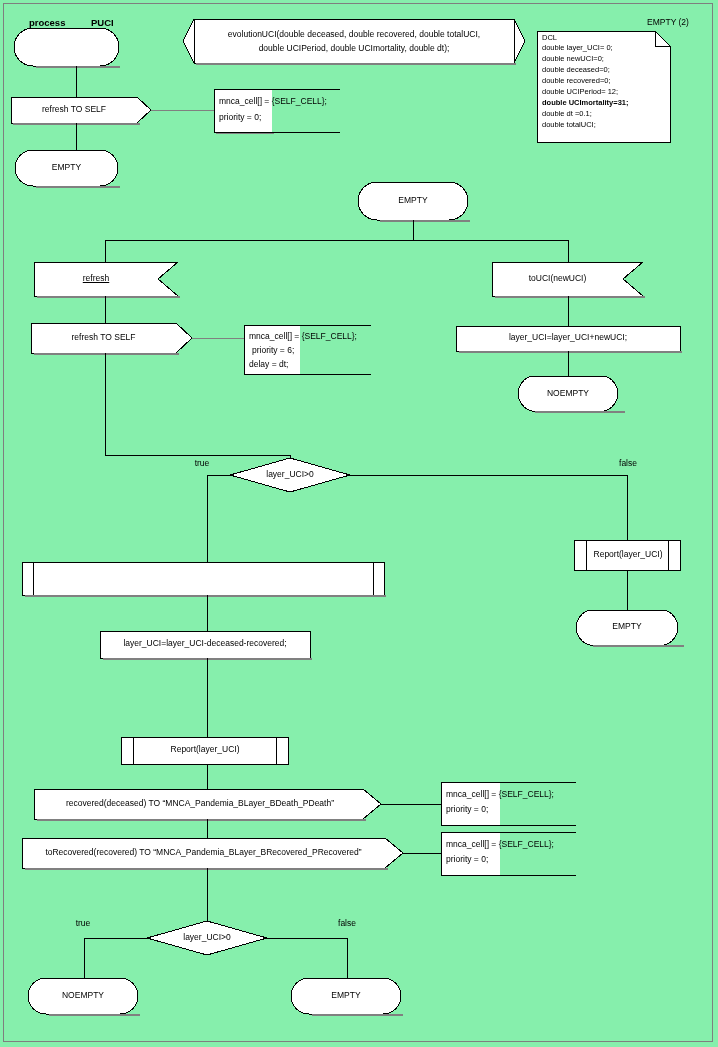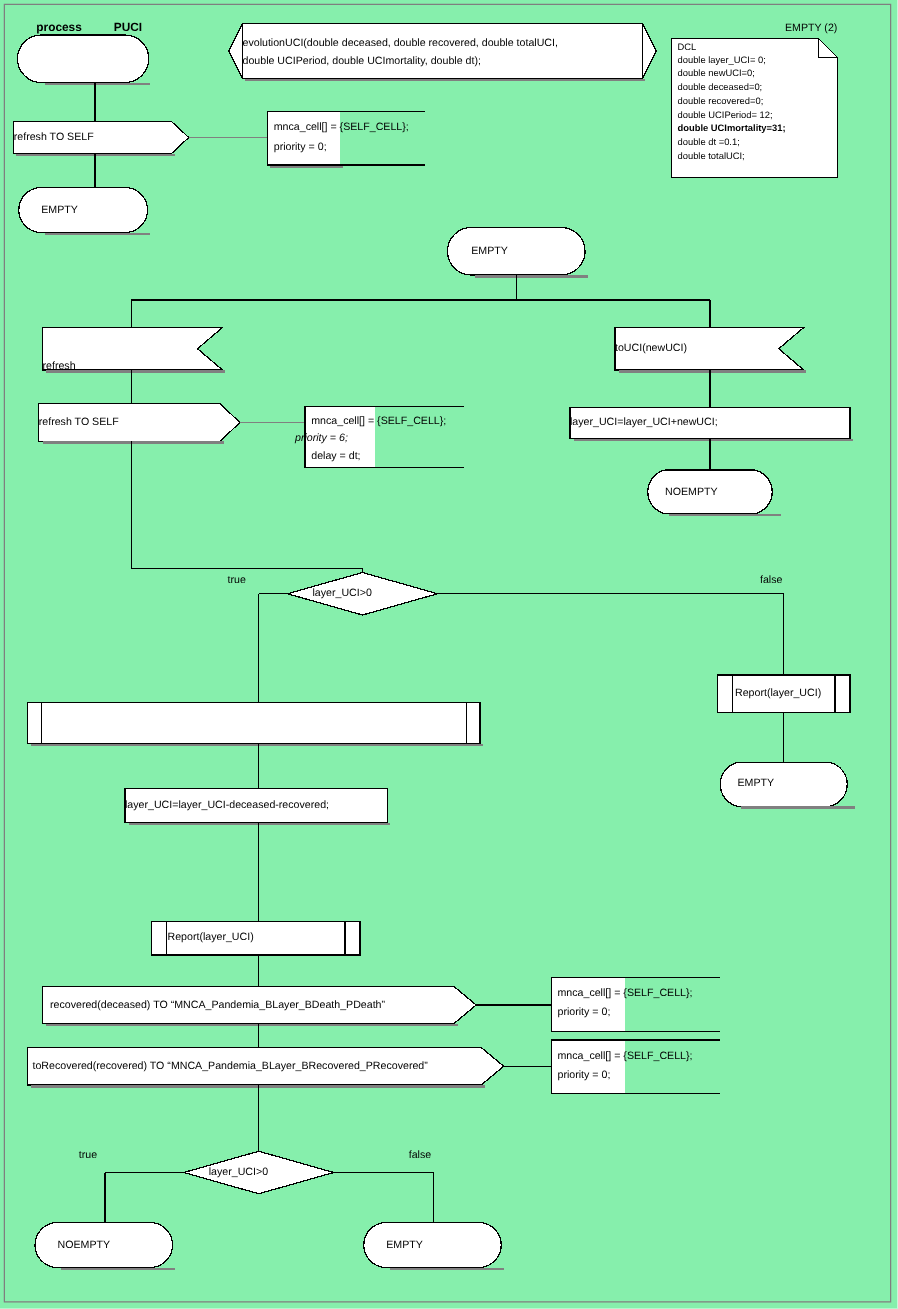--- a/index.html
+++ b/index.html
@@ -18,21 +18,21 @@
   }
   svg#canvas{position:absolute;left:0;top:0;width:718px;height:1047px;}
   .lbl{
     position:absolute;
     font-family:"Liberation Sans",sans-serif;
     color:#000;
     white-space:pre;
     line-height:1.18;
     pointer-events:none;
   }
-  .c{text-align:left;}
+  .c{text-align:center;}
   .l{text-align:left;}
   .hdr{font-weight:bold;font-size:9.5px;}
   .t85{font-size:8.5px;}
   .t75{font-size:7.5px;}
 </style>
 </head>
 <body>
 
 <div id="page">
 
@@ -183,25 +183,25 @@
   <div class="lbl l t75" style="left:542px;top:110px;">double dt =0.1;</div>
   <div class="lbl l t75" style="left:542px;top:121px;">double totalUCI;</div>
 
   <div class="lbl c t85" style="left:11px;top:104px;width:126px;">refresh TO SELF</div>
   <div class="lbl c t85" style="left:33px;top:162px;width:67px;">EMPTY</div>
 
   <div class="lbl l t85" style="left:219px;top:96px;">mnca_cell[] = {SELF_CELL};</div>
   <div class="lbl l t85" style="left:219px;top:112px;">priority = 0;</div>
 
   <div class="lbl c t85" style="left:377px;top:195px;width:72px;">EMPTY</div>
-  <div class="lbl c t85" style="left:34px;top:287px;width:124px;">refresh</div>
+  <div class="lbl c t85" style="left:34px;top:273px;width:124px;text-decoration:underline;">refresh</div>
   <div class="lbl c t85" style="left:31px;top:332px;width:145px;">refresh TO SELF</div>
 
   <div class="lbl l t85" style="left:249px;top:331px;">mnca_cell[] = {SELF_CELL};</div>
-  <div class="lbl l t85" style="left:236px;top:345px;font-style:italic;">priority = 6;</div>
+  <div class="lbl l t85" style="left:252px;top:345px;">priority = 6;</div>
   <div class="lbl l t85" style="left:249px;top:359px;">delay = dt;</div>
 
   <div class="lbl c t85" style="left:492px;top:273px;width:131px;">toUCI(newUCI)</div>
   <div class="lbl c t85" style="left:456px;top:332px;width:224px;">layer_UCI=layer_UCI+newUCI;</div>
   <div class="lbl c t85" style="left:532px;top:388px;width:72px;">NOEMPTY</div>
 
   <div class="lbl c t85" style="left:250px;top:469px;width:80px;">layer_UCI&gt;0</div>
   <div class="lbl c t85" style="left:182px;top:458px;width:40px;">true</div>
   <div class="lbl c t85" style="left:608px;top:458px;width:40px;">false</div>
 

